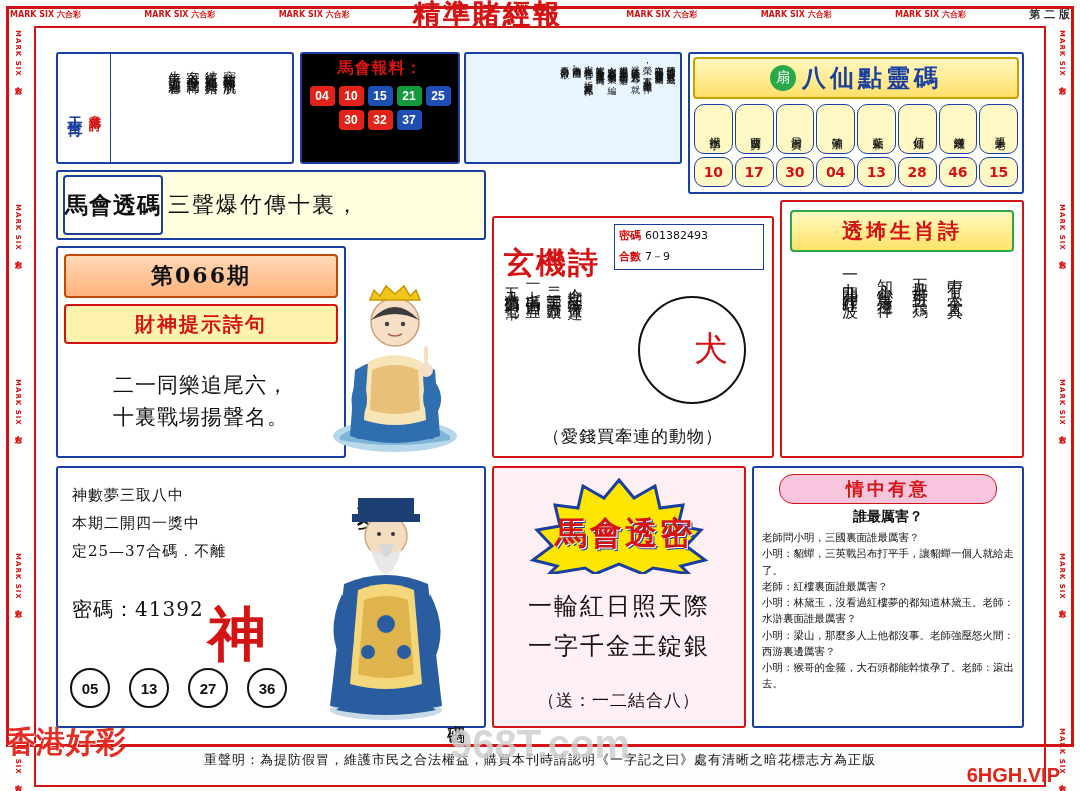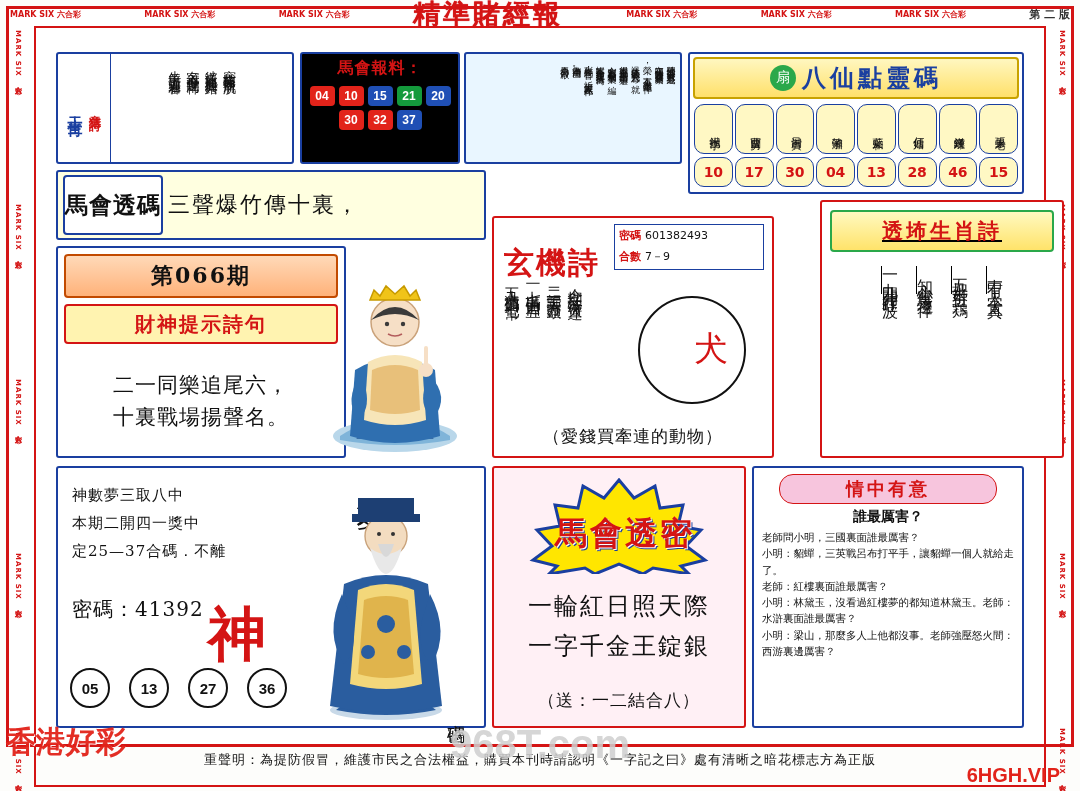--- a/index.html
+++ b/index.html
@@ -228,22 +228,22 @@
     font-family:"DejaVu Serif","Liberation Serif",serif;
   }
   #b-xuanji .foot{
     position:absolute;left:0;right:0;bottom:8px;text-align:center;
     font-size:17px;color:#111;letter-spacing:1px;
     font-family:"DejaVu Serif","Liberation Serif",serif;
   }
 
   
   #b-toushi{
-    left:820px;top:200px;width:244px;height:258px;
-    border:2px solid #d41414;background:#ffffff;border-radius:3px;text-decoration:underline;
+    left:780px;top:200px;width:244px;height:258px;
+    border:2px solid #d41414;background:#ffffff;border-radius:3px;
   }
   #b-toushi .hd{
     margin:8px;height:38px;border:2px solid #2aa84a;border-radius:4px;
     background:linear-gradient(#fff9c0,#ffe36a);
     display:flex;align-items:center;justify-content:center;
     font-size:21px;font-weight:bold;color:#d41414;letter-spacing:3px;
     font-family:"DejaVu Serif","Liberation Serif",serif;
   }
   #b-toushi .cols{
     display:flex;flex-direction:row-reverse;justify-content:center;gap:14px;
@@ -414,21 +414,21 @@
     </div>
   </div>
 
   <div class="box" id="b-baoliao">
     <div class="ttl cn">馬會報料：</div>
     <div class="balls">
       <div class="ball r">04</div>
       <div class="ball r">10</div>
       <div class="ball b">15</div>
       <div class="ball g">21</div>
-      <div class="ball b">20</div>
+      <div class="ball b">25</div>
       <div class="ball r">30</div>
       <div class="ball r">32</div>
       <div class="ball b">37</div>
     </div>
   </div>
 
   <div class="box" id="b-note">
     <div>外國博香港六合彩之風</div>
     <div>在祖國大陸育越來越繁</div>
     <div>榮，有不小人在做中工作</div>
@@ -622,20 +622,21 @@
 
   <div class="box" id="b-qing">
     <div class="hd">情中有意</div>
     <div class="q">誰最厲害？</div>
     <div class="body">
       <p>老師問小明，三國裏面誰最厲害？</p>
       <p>小明：貂蟬，三英戰呂布打平手，讓貂蟬一個人就給走了。</p>
       <p>老師：紅樓裏面誰最厲害？</p>
       <p>小明：林黛玉，沒看過紅樓夢的都知道林黛玉。老師：水滸裏面誰最厲害？</p>
       <p>小明：梁山，那麼多人上他都沒事。老師強壓怒火間：西游裏邊厲害？</p>
+      <p>小明：猴哥的金箍，大石頭都能幹懷孕了。老師：滾出去。</p>
     </div>
   </div>
 
   <div class="notice">重聲明：為提防假冒，維護市民之合法權益，購買本刊時請認明《一字記之曰》處有清晰之暗花標志方為正版</div>
   <div class="wm-left">香港好彩</div>
   <div class="wm-center">968T.com</div>
   <div class="wm-right">6HGH.VIP</div>
 
 </div>
 

